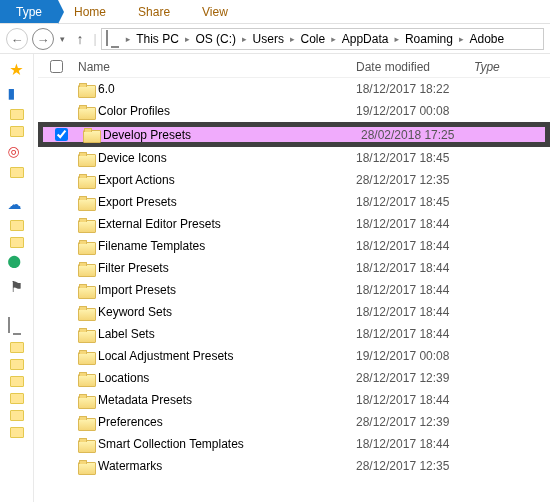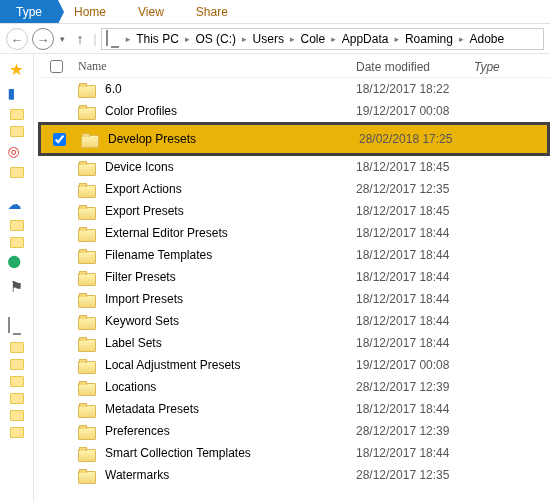--- a/index.html
+++ b/index.html
@@ -35,48 +35,48 @@
 .blue-ic { color: #1e6fca; font-size: 14px; }
 .red-ic { color: #d33; font-size: 14px; }
 .flag-ic { color: #555; font-size: 15px; }
 
 .filearea { flex: 1; padding: 2px 0 0 4px; }
 
 
 .cols { display: flex; height: 22px; align-items: center; border-bottom: 1px solid #f0f0f0; color: #555; }
 .col-chk { width: 36px; display: flex; justify-content: center; }
 .col-chk input, .row-chk input { width: 13px; height: 13px; }
-.col-name { width: 282px; padding-left: 4px; cursor: pointer; font-family: Liberation Serif, serif; }
+.col-name { width: 282px; padding-left: 4px; cursor: pointer; }
 .col-date { width: 118px; cursor: pointer; }
 .col-type { flex: 1; cursor: pointer; font-style: italic; }
 
 
 .rows { }
 .row { display: flex; align-items: center; height: 22px; }
-.row.selected { background: #eab308; border: 3px solid #404040; height: 34px; }
+.row.selected { background: #f0abfc; border: 5px solid #404040; height: 25px; }
 .row-chk { width: 36px; display: flex; justify-content: center; }
-.row-name { width: 282px; display: flex; align-items: center; gap: 11px; padding-left: 4px; }
+.row-name { width: 282px; display: flex; align-items: center; gap: 4px; padding-left: 4px; }
 .row-date { width: 118px; color: #555; }
 .row-type { flex: 1; color: #555; }
 
 .folder-icon { width: 16px; height: 13px; display: inline-block; position: relative; }
 .folder-icon::before { content: ""; position: absolute; left: 0; top: 2px; width: 16px; height: 11px; background: linear-gradient(#fff3b0, #f5d779); border: 1px solid #dcb955; border-radius: 1px; }
 .folder-icon::after { content: ""; position: absolute; left: 1px; top: 0; width: 6px; height: 3px; background: #f5d779; border: 1px solid #dcb955; border-bottom: none; border-radius: 1px 1px 0 0; }
 
 .pc-icon { width:16px; height:13px; border:1px solid #888; background:#dfe8f5; position:relative; }
 .pc-icon::after { content:""; position:absolute; left:4px; bottom:-3px; width:8px; height:2px; background:#888; }
 </style>
 </head>
 <body>
 
 <div class="ribbon-tabs">
   <div class="ribbon-tab file">Type</div>
   <div class="ribbon-tab norm">Home</div>
+  <div class="ribbon-tab norm">Share</div>
   <div class="ribbon-tab norm">View</div>
-  <div class="ribbon-tab norm">Share</div>
 </div>
 
 <div class="navbar">
   <div class="navbtn back">
       <span class="arrow">←</span>
     </div>
   <div class="navbtn fwd">
       <span class="arrow">→</span>
     </div>
   <span class="drop-small">▾</span>

